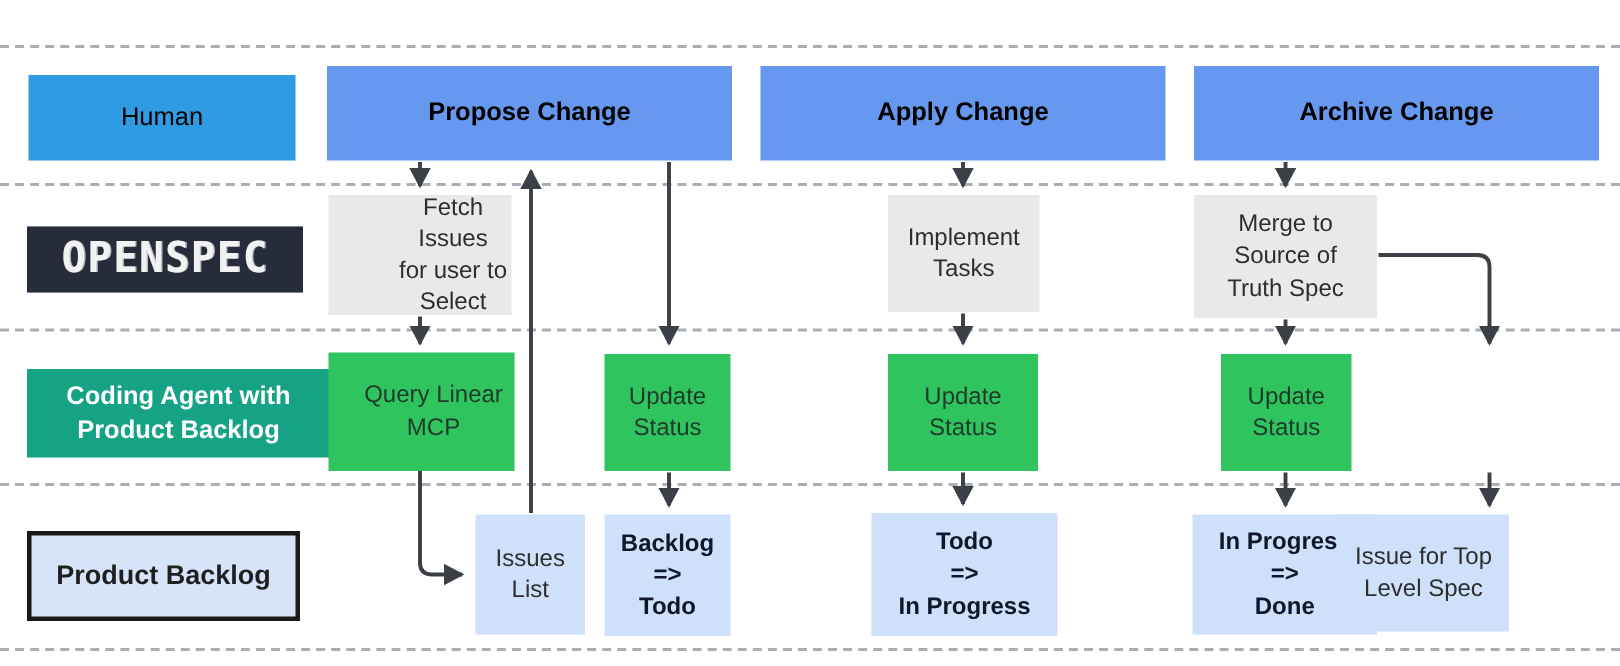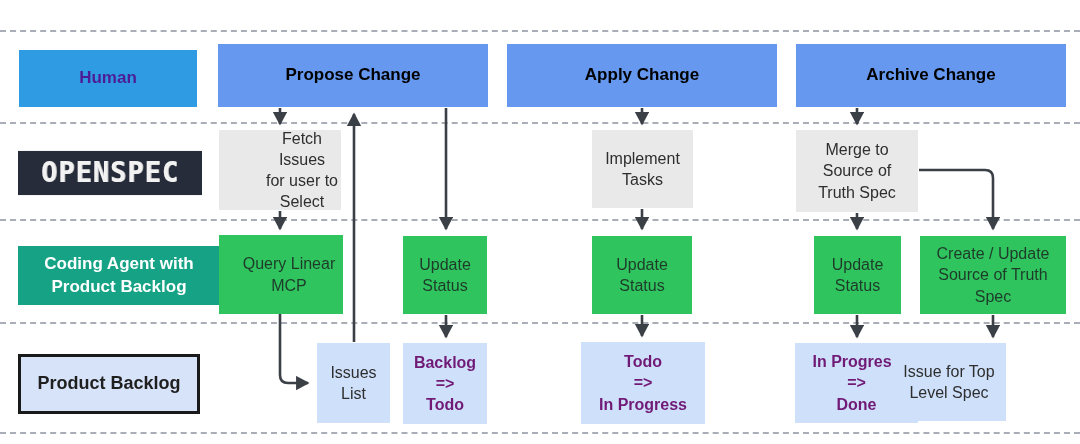--- a/index.html
+++ b/index.html
@@ -11,28 +11,28 @@
   .lane-divider {
     position:absolute; left:0; width:1080px; height:0;
     border-top:2px dashed #a9aeb6;
   }
   .node {
     position:absolute; display:flex; align-items:center; justify-content:center;
     text-align:center; white-space:pre-line; line-height:1.32;
     font-size:16px; color:#2e2e2e; box-sizing:border-box;
   }
   .hdr { background:#6598ee; color:#000000; font-weight:bold; font-size:17px; }
-  .human-label { background:#2e9be2; color:#4c1d95; font-weight:bold; font-size:17px; }
+  .human-label { background:#2e9be2; color:#000000; font-weight:normal; font-size:17px; }
   .agent-label { background:#16a385; color:#ffffff; font-weight:bold; font-size:17px; }
   .backlog-label { background:#d7e3f9; color:#1f1f1f; font-weight:bold; font-size:18px;
                    border:3px solid #1a1a1a; }
   .gray  { background:#e9e9e9; color:#2e2e2e; }
   .green { background:#2fc45e; color:#1e3b2a; }
   .blue-lite { background:#cfe0fb; color:#2e2e2e; }
-  .bold { font-weight:bold; color:#701a75; }
+  .bold { font-weight:bold; color:#0f172a; }
   .logo {
     background:#262c3a; color:#f2f2f2;
     font-family:"DejaVu Sans Mono", monospace; font-weight:bold;
     font-size:27px; letter-spacing:1px;
     text-shadow:1px 0 0 #bdbdbd;
     transform:scaleY(1.05);
   }
   #arrow-layer { position:absolute; left:0; top:0; pointer-events:none; }
 </style>
 </head>
@@ -66,23 +66,20 @@
 Truth Spec</div>
 
   <div class="node green" style="left:219px; top:235px; width:124px; height:79px;padding-left:16px;">Query Linear
 MCP</div>
   <div class="node green" style="left:403px; top:236px; width:84px; height:78px;">Update
 Status</div>
   <div class="node green" style="left:592px; top:236px; width:100px; height:78px;">Update
 Status</div>
   <div class="node green" style="left:814px; top:236px; width:87px; height:78px;">Update
 Status</div>
-  <div class="node green" style="left:920px; top:236px; width:146px; height:78px;">Create / Update
-Source of Truth
-Spec</div>
 
   <div class="node blue-lite" style="left:317px; top:343px; width:73px; height:80px;">Issues
 List</div>
   <div class="node blue-lite bold" style="left:403px; top:343px; width:84px; height:81px;">Backlog
 =&gt;
 Todo</div>
   <div class="node blue-lite bold" style="left:581px; top:342px; width:124px; height:82px;">Todo
 =&gt;
 In Progress</div>
   <div class="node blue-lite bold" style="left:795px; top:343px; width:123px; height:80px;">In Progress

